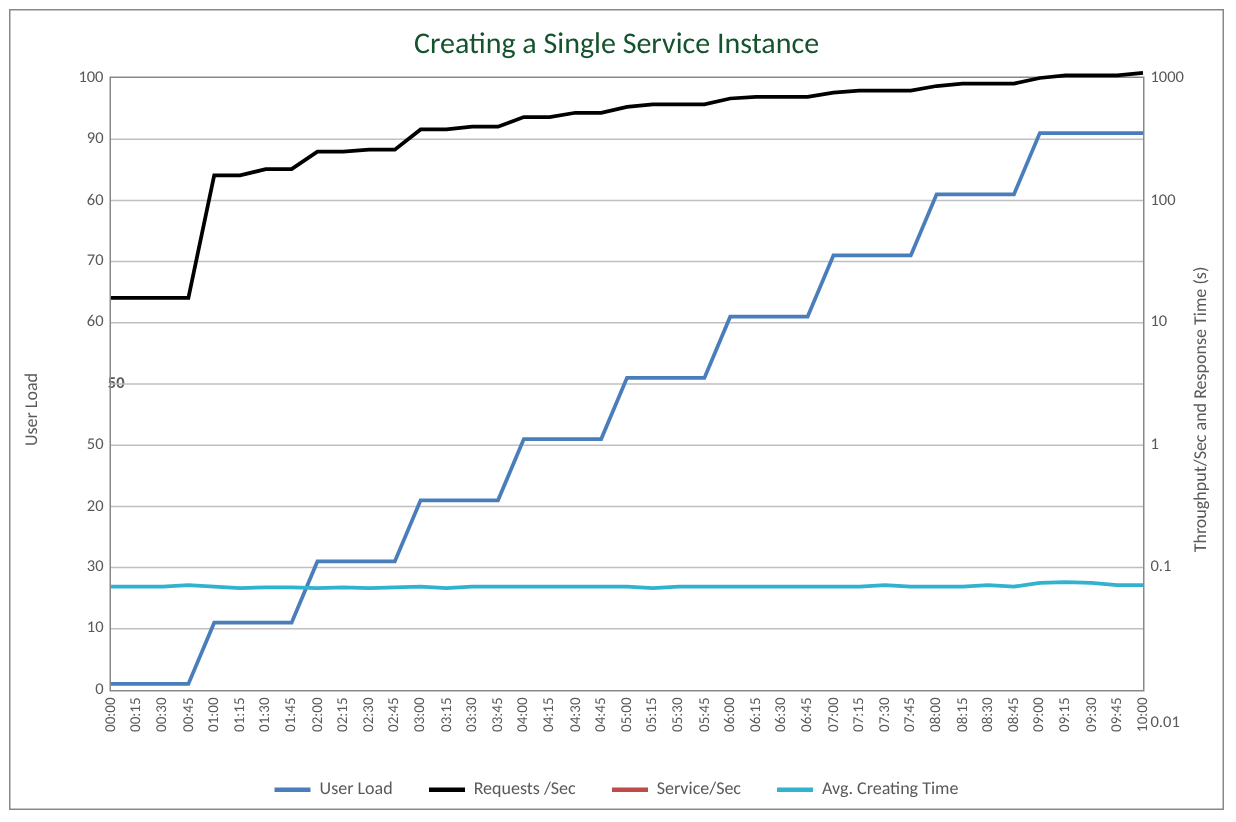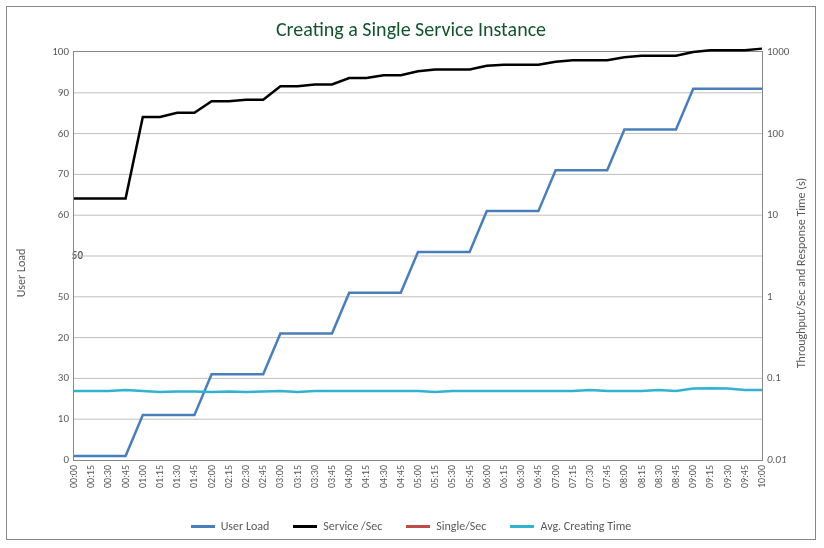--- a/index.html
+++ b/index.html
@@ -149,21 +149,21 @@
       <div class="tick-left" style="top: 411.2px; left: 22px; right: auto;">10</div>
       <div class="tick-left" style="top: 370.4px; left: 22px; right: auto;">30</div>
       <div class="tick-left" style="top: 329.6px; left: 22px; right: auto;">20</div>
       <div class="tick-left" style="top: 288.8px; left: 22px; right: auto;">50</div>
       <div class="tick-left" style="top: 248px; left: 36px; right: auto; font-weight: bold;">50</div>
       <div class="tick-left" style="top: 207.2px; left: 22px; right: auto;">60</div>
       <div class="tick-left" style="top: 166.4px; left: 22px; right: auto; text-align: right;">70</div>
       <div class="tick-left" style="top: 125.6px; left: 22px; right: auto;">60</div>
       <div class="tick-left" style="top: 84.8px; left: 22px; right: auto;">90</div>
       <div class="tick-left" style="top: 44px; left: 22px; right: auto;">100</div>
-      <div class="tick-right" style="top: 452px; font-style: italic;">0.01</div>
+      <div class="tick-right" style="top: 474px;">0.01</div>
       <div class="tick-right" style="top: 370.4px;">0.1</div>
       <div class="tick-right" style="top: 288.8px;">1</div>
       <div class="tick-right" style="top: 207.2px;">10</div>
       <div class="tick-right" style="top: 125.6px;">100</div>
       <div class="tick-right" style="top: 44px;">1000</div>
       <div class="tick-bottom" style="left: 66px;">00:00</div>
       <div class="tick-bottom" style="left: 83.2px;">00:15</div>
       <div class="tick-bottom" style="left: 100.4px;">00:30</div>
       <div class="tick-bottom" style="left: 117.6px;">00:45</div>
       <div class="tick-bottom" style="left: 134.8px;">01:00</div>
@@ -222,25 +222,25 @@
       </svg>
   </div>
 
   <div class="legend" id="legend">
       <div class="legend-item">
         <div class="legend-swatch" style="border-top-color: rgb(74, 126, 187);"></div>
         <span>User Load</span>
       </div>
       <div class="legend-item">
         <div class="legend-swatch" style="border-top-color: rgb(0, 0, 0);"></div>
-        <span>Service /Sec</span>
+        <span>Requests /Sec</span>
       </div>
       <div class="legend-item">
         <div class="legend-swatch" style="border-top-color: rgb(190, 75, 72);"></div>
-        <span>Single/Sec</span>
+        <span>Service/Sec</span>
       </div>
       <div class="legend-item">
         <div class="legend-swatch" style="border-top-color: rgb(49, 178, 207);"></div>
         <span>Avg. Creating Time</span>
       </div>
     </div>
 
 </div>
 
 </body></html>

